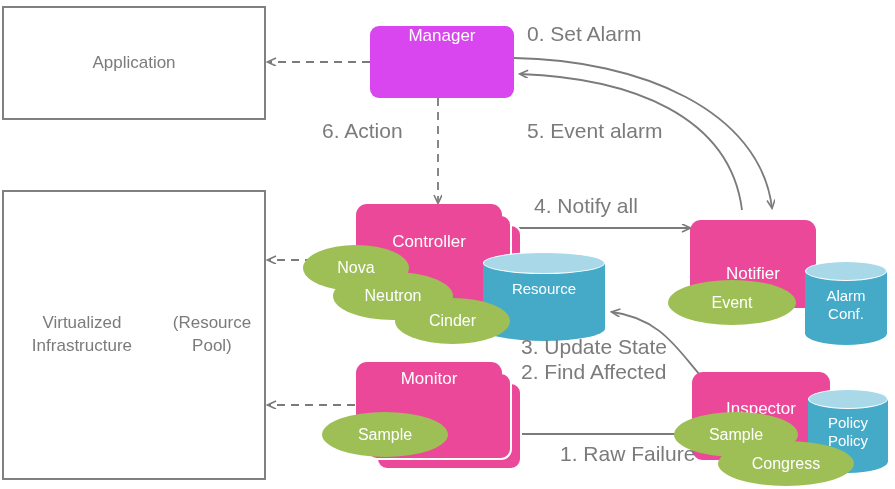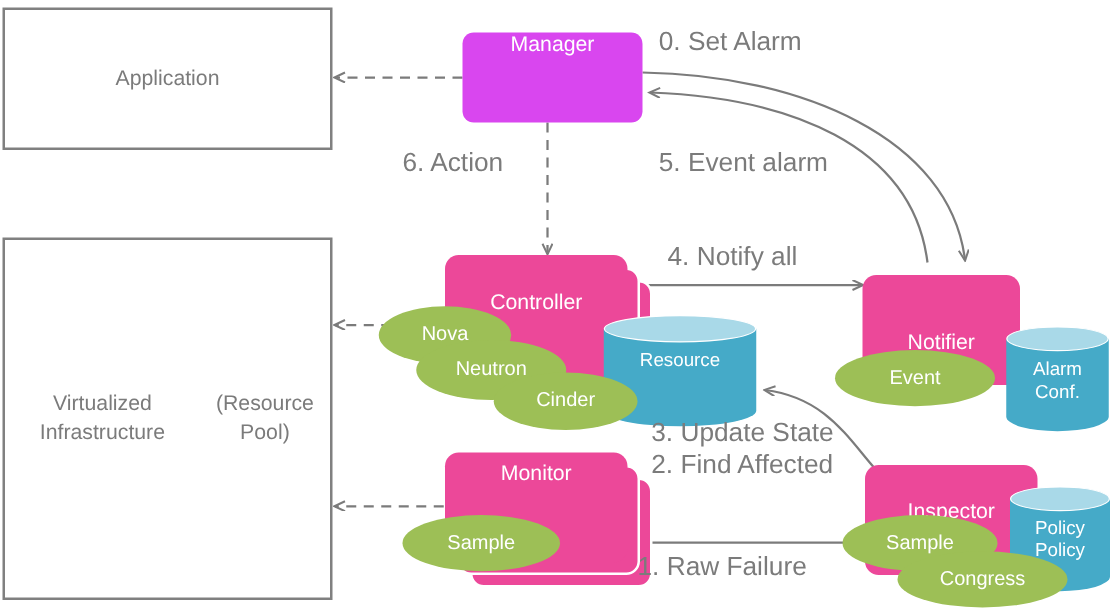--- a/index.html
+++ b/index.html
@@ -226,15 +226,15 @@
   <div class="green-ellipse" style="left:718px; top:441px; width:136px; height:45px; z-index:8;">
     <span>Congress</span>
   </div>
 
   <div class="flow-label" style="left:527px; top:22px;">0. Set Alarm</div>
   <div class="flow-label" style="left:527px; top:119px;">5. Event alarm</div>
   <div class="flow-label" style="left:322px; top:119px;">6. Action</div>
   <div class="flow-label" style="left:534px; top:194px;">4. Notify all</div>
   <div class="flow-label" style="left:521px; top:335px; z-index:9;">3. Update State</div>
   <div class="flow-label" style="left:521px; top:360px; z-index:9;">2. Find Affected</div>
-  <div class="flow-label" style="left:510px; top:442px; z-index:9;">1. Raw Failure</div>
+  <div class="flow-label" style="left:560px; top:442px; z-index:9;">1. Raw Failure</div>
 
 </div>
 
 </body></html>

